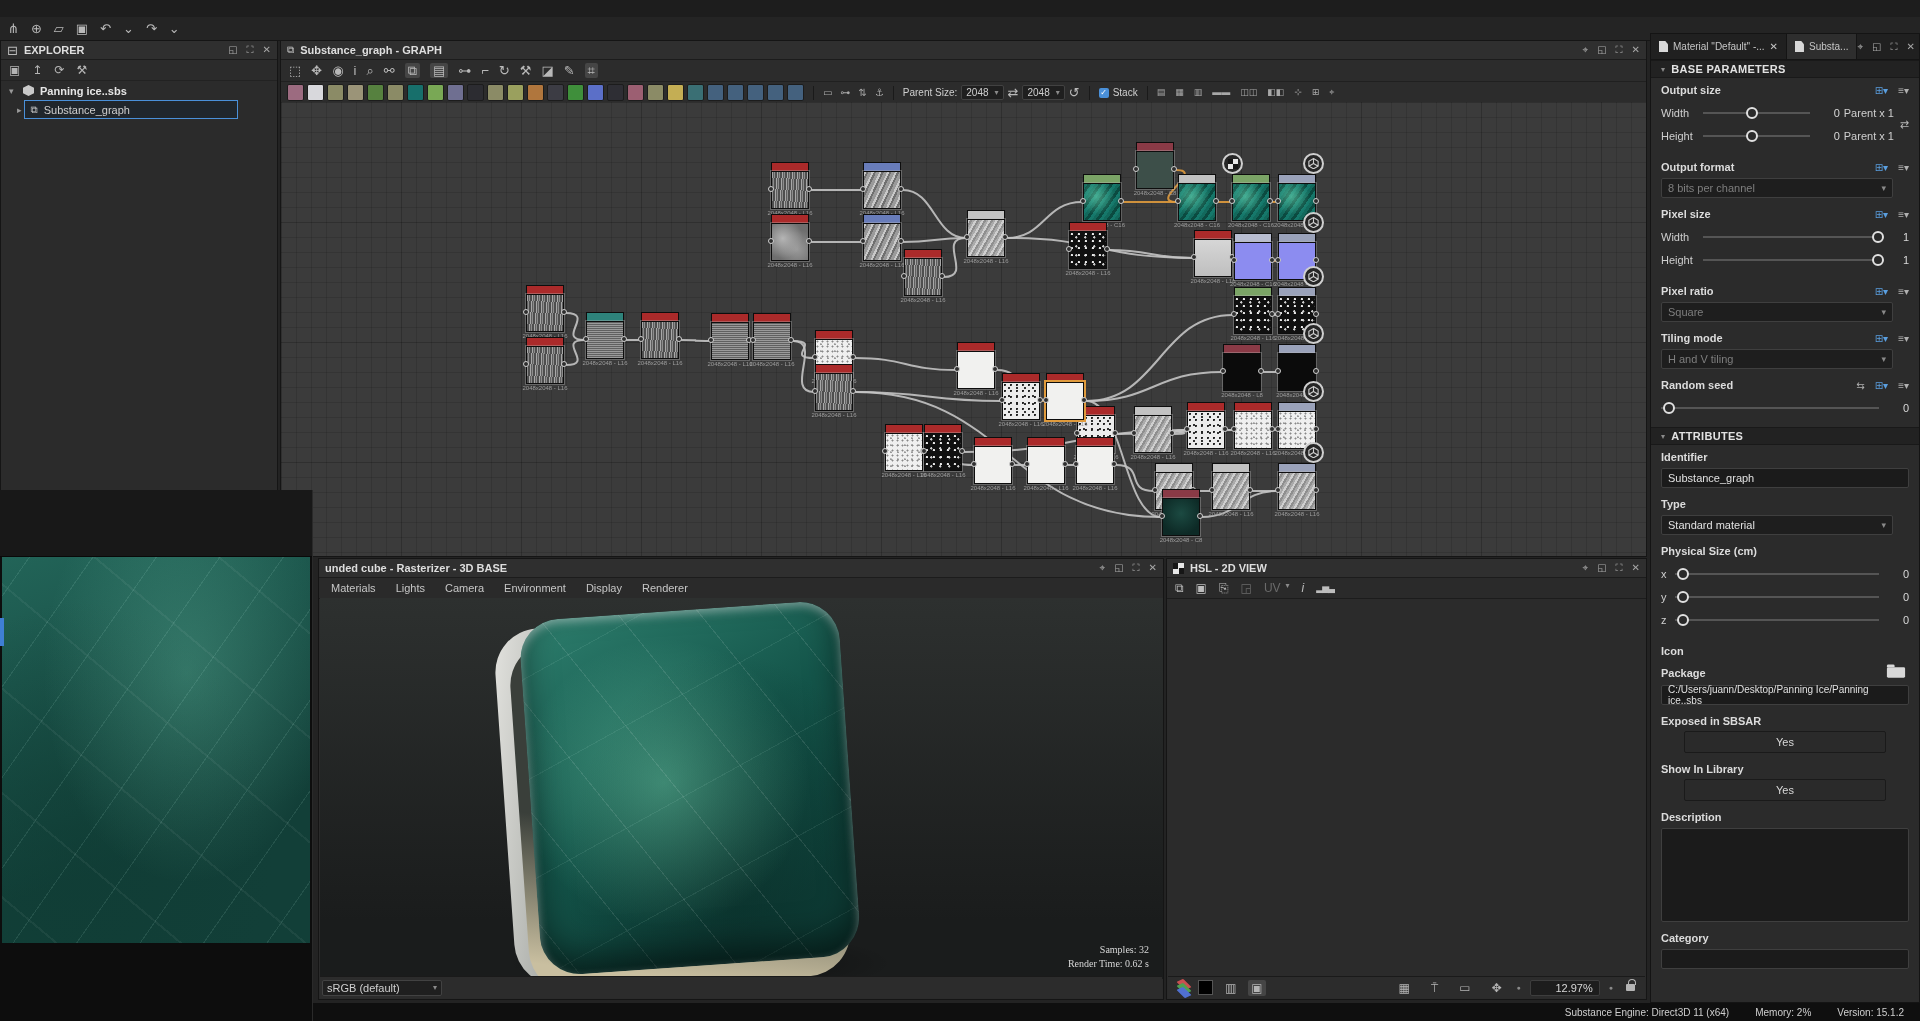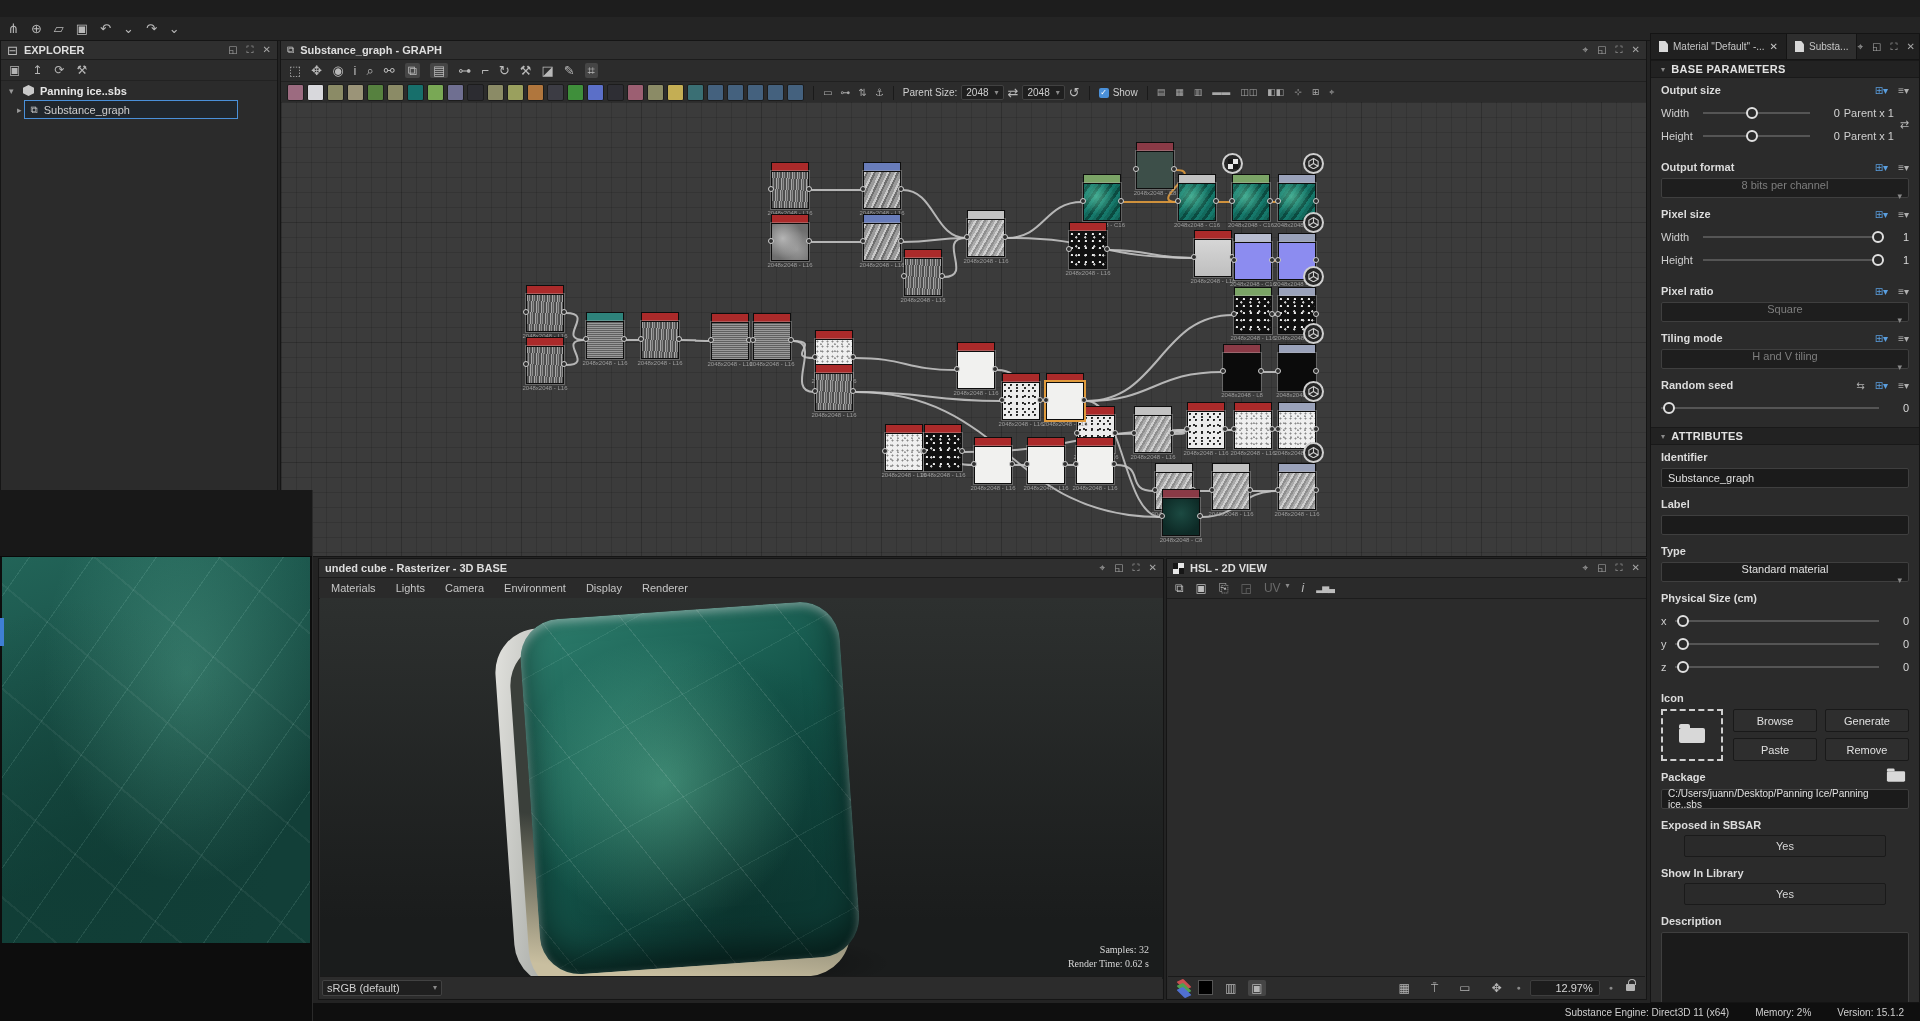--- a/index.html
+++ b/index.html
@@ -113,21 +113,21 @@
   .plabel{font-weight:bold;color:#dcdcdc;}
   .pficons{margin-left:auto;display:flex;gap:10px;align-items:center;}
   .icfx{color:#5a9fe0;font-size:10px;} .iclist{color:#b0b0b0;font-size:10px;}
   .srow{display:flex;align-items:center;gap:4px;margin:11px 0;}
   .slab{width:38px;color:#cfcfcf;}
   .slider{flex:1;height:2px;background:#555;position:relative;}
   .knob{position:absolute;top:-5px;width:8px;height:8px;border:2px solid #e0e0e0;border-radius:50%;background:#2a2a2a;}
   .sval{width:26px;text-align:right;color:#d8d8d8;}
   .sparent{width:52px;text-align:left;color:#cfcfcf;}
   .linkic{color:#b5b5b5;}
-  .ddrow{margin:5px 0 2px 0;background:#1e1e1e;border:1px solid #3f3f3f;border-radius:2px;height:18px;display:flex;align-items:center;padding:0 6px;color:#7e7e7e;flex-direction:column;}
+  .ddrow{margin:5px 16px 2px 0;background:#1e1e1e;border:1px solid #3f3f3f;border-radius:2px;height:18px;display:flex;align-items:center;padding:0 6px;color:#7e7e7e;}
   .ddrow.en{color:#e0e0e0;}
   .ddrow .dca{margin-left:auto;color:#8a8a8a;font-size:9px;}
   .field{margin:5px 0 2px 0;background:#1b1b1b;border:1px solid #3f3f3f;border-radius:2px;height:18px;display:flex;align-items:center;padding:0 6px;color:#e0e0e0;}
   .bigfield{height:92px;align-items:flex-start;}
   .ybtn{margin:4px auto 2px auto;width:200px;height:20px;background:#2a2a2a;border:1px solid #1a1a1a;border-radius:2px;display:flex;align-items:center;justify-content:center;color:#d8d8d8;}
   .iconbox{width:58px;height:48px;border:2px dashed #cfcfcf;display:flex;align-items:center;justify-content:center;}
   .folder{width:26px;height:15px;background:#d8d8d8;border-radius:2px;position:relative;}
   .folder::before{content:"";position:absolute;top:-4px;left:0;width:11px;height:4px;background:#d8d8d8;border-radius:2px 2px 0 0;}
   .btn2{flex:1;height:21px;background:#2e2e2e;border:1px solid #191919;border-radius:2px;display:flex;align-items:center;justify-content:center;color:#e0e0e0;}
   
@@ -268,21 +268,21 @@
           <span class="caret">▾</span>
       </span>
       <span class="tbtn on">⇄</span>
       <span class="drop">
         <span>2048</span>
           <span class="caret">▾</span>
       </span>
       <span class="tbtn">↺</span>
       <span class="vsep"></span>
       <span class="chk">✓</span>
-      <span style="color:#cfcfcf;">Show</span>
+      <span style="color:#cfcfcf;">Stack</span>
       <span class="vsep"></span>
       <span id="alignicons" style="display:flex;gap:10px;color:#a8a8a8;">
           <span style="font-size:9px;">▤</span>
           <span style="font-size:9px;">▦</span>
           <span style="font-size:9px;">▥</span>
           <span style="font-size:9px;">▬▬</span>
           <span style="font-size:9px;">◫◫</span>
           <span style="font-size:9px;">◧◧</span>
           <span style="font-size:9px;">⊹</span>
           <span style="font-size:9px;">⊞</span>
@@ -822,26 +822,20 @@
         <span>ATTRIBUTES</span>
     </div>
 
     <div class="param">
       <div class="plabel">Identifier</div>
       <div class="field">
           <span>Substance_graph</span>
         </div>
     </div>
     <div class="param">
-      <div class="plabel">Label</div>
-      <div class="field">
-          <span></span>
-        </div>
-    </div>
-    <div class="param">
       <div class="plabel">Type</div>
       <div class="ddrow en">
         <span>Standard material</span>
           <span class="dca">▾</span>
       </div>
     </div>
     <div class="param">
       <div class="plabel">Physical Size (cm)</div>
       <div class="srow">
           <span style="width:10px;">x</span>
@@ -861,35 +855,20 @@
           <span style="width:10px;">z</span>
         <span class="slider">
             <span class="knob" style="left:1%;"></span>
           </span>
         <span class="sval">0</span>
         </div>
     </div>
 
     <div class="param">
       <div class="plabel">Icon</div>
-      <div style="display:flex;gap:10px;margin-top:5px;">
-        <div class="iconbox">
-            <span class="folder"></span>
-          </div>
-        <div style="flex:1;display:flex;flex-direction:column;gap:6px;">
-          <div style="display:flex;gap:8px;">
-            <span class="btn2">Browse</span>
-            <span class="btn2">Generate</span>
-          </div>
-          <div style="display:flex;gap:8px;">
-            <span class="btn2">Paste</span>
-            <span class="btn2">Remove</span>
-          </div>
-        </div>
-      </div>
     </div>
 
     <div class="param">
       <div class="phead2">
         <span class="plabel">Package</span>
         <span class="pficons">
             <span class="folder" style="transform:scale(.7);"></span>
           </span>
       </div>
       <div class="field" style="font-size:10px;">

